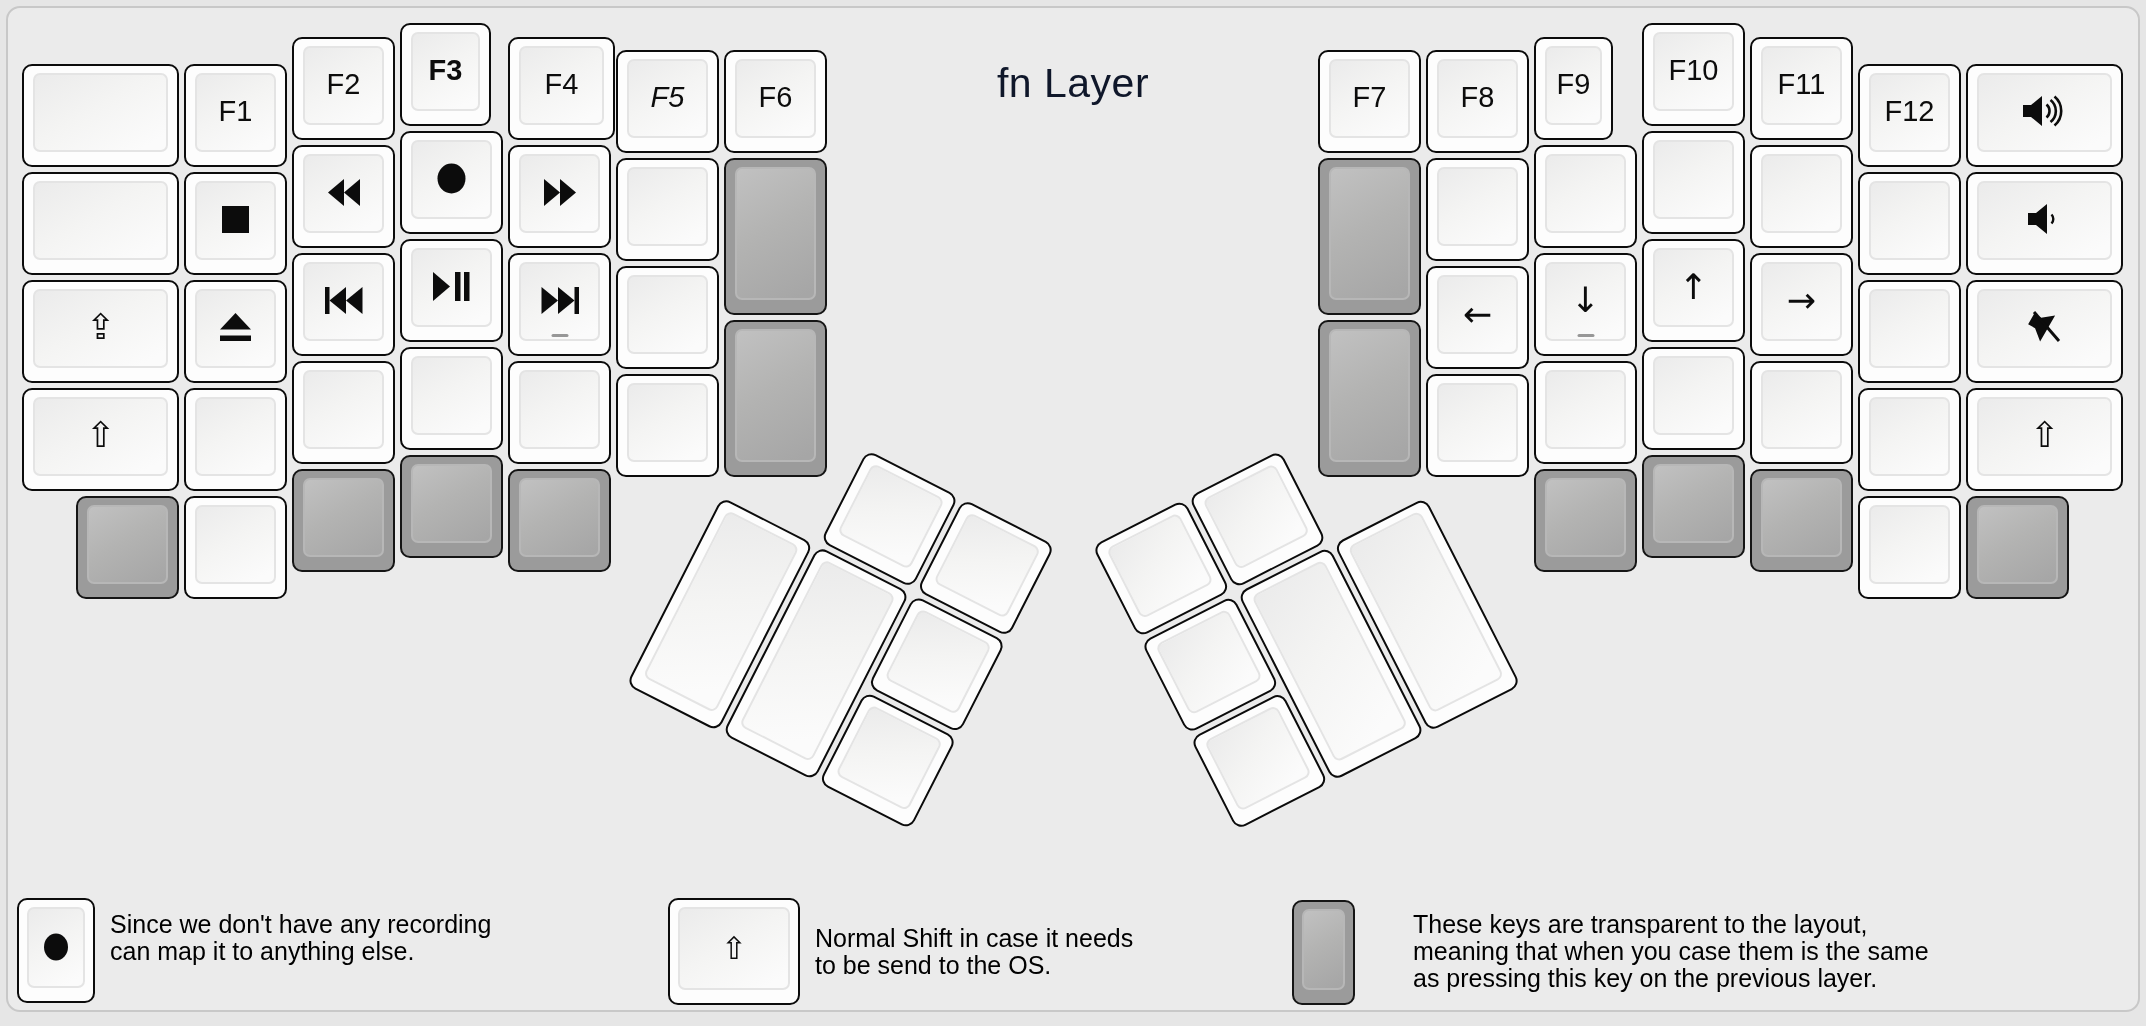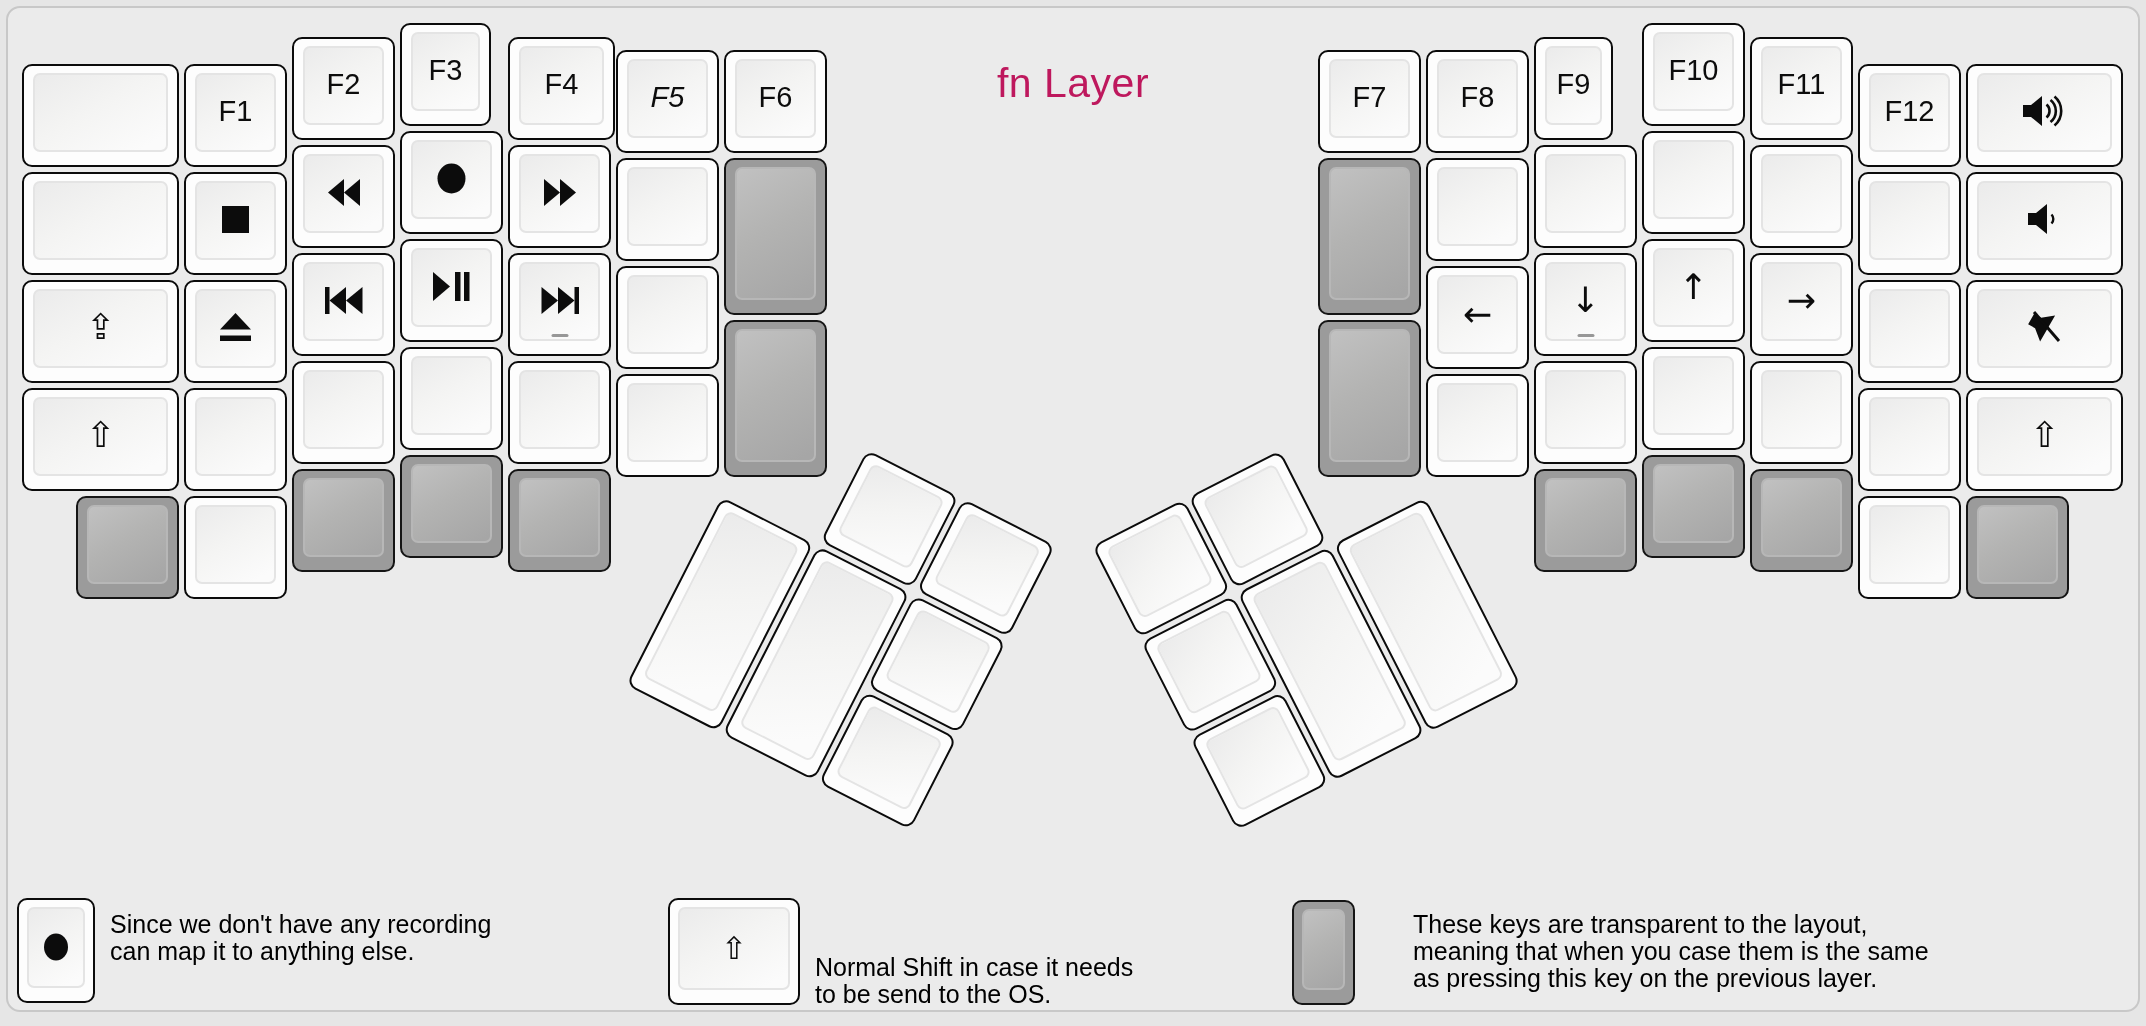--- a/index.html
+++ b/index.html
@@ -8,21 +8,21 @@
     background:#e6e6e6;
     font-family:"Liberation Sans", sans-serif;
   }
   .canvas{
     position:absolute;left:6px;top:6px;right:6px;bottom:14px;
     background:#ebebeb;border:2px solid #c8c8c8;border-radius:14px;
   }
   #board,#legend{position:absolute;inset:0;}
   .title{
     position:absolute;top:52px;left:50%;transform:translateX(-50%);
-    font-size:41px;color:#be185d;letter-spacing:0.5px;white-space:nowrap;
+    font-size:41px;color:#0f172a;letter-spacing:0.5px;white-space:nowrap;
   }
   .key{
     position:absolute;box-sizing:border-box;
     border:2.5px solid #0b0b0b;border-radius:10px;
     background:#fdfdfd;
   }
   .key .face{
     position:absolute;left:9px;right:9px;top:7px;bottom:13px;
     border-radius:7px;border:2px solid #e4e4e4;
     background:linear-gradient(150deg,#ebebeb 0%,#f4f4f3 45%,#fbfbfb 90%);
@@ -115,21 +115,21 @@
         <svg width="38" height="27" viewBox="0 0 38 27" fill="#0c0c0c">
           <rect x="0" y="0" width="4.5" height="27"></rect>
           <polygon points="21,0 4.5,13.5 21,27"></polygon>
           <polygon points="37.5,0 21,13.5 37.5,27"></polygon>
         </svg>
       </span>
     </div>
     <div class="key" style="left: 292px; top: 360.5px; width: 103px; height: 103px;">
       <div class="face"></div>
     </div>
-    <div class="key" style="left: 400px; top: 23px; width: 91px; height: 103px;">
+    <div class="key" style="left: 400px; top: 23px; width: 91px; height: 103px; font-weight: bold;">
       <div class="face"></div>
       <span class="klabel">F3</span>
     </div>
     <div class="key" style="left: 400px; top: 131px; width: 103px; height: 103px;">
       <div class="face"></div>
       <span class="kicon">
         <svg width="31" height="31" viewBox="0 0 31 31" fill="#0c0c0c">
           <ellipse cx="15.5" cy="15.5" rx="14" ry="15"></ellipse>
         </svg>
       </span>
@@ -398,21 +398,21 @@
         <div>can map it to anything else.</div>
       </div>
     </div>
     <div class="legend-group" style="left: 0px; top: 0px;">
       <div class="key" style="left: 668px; top: 898px; width: 132px; height: 107px;">
         <div class="face" style="left: 8px; right: 8px;"></div>
         <span class="kicon">
           <span style="font-family:'DejaVu Sans',sans-serif;font-size:31px;color:#0c0c0c">⇧</span>
         </span>
       </div>
-      <div class="legend-text" style="left: 815px; top: 925px; margin-top: 29px;">
+      <div class="legend-text" style="left: 815px; top: 925px;">
         <div>Normal Shift in case it needs</div>
         <div>to be send to the OS.</div>
       </div>
     </div>
     <div class="legend-group" style="left: 0px; top: 0px;">
       <div class="key gray" style="left: 1292px; top: 900px; width: 63px; height: 105px;">
         <div class="face" style="left: 8px; right: 8px;"></div>
       </div>
       <div class="legend-text" style="left: 1413px; top: 911px;">
         <div>These keys are transparent to the layout,</div>

